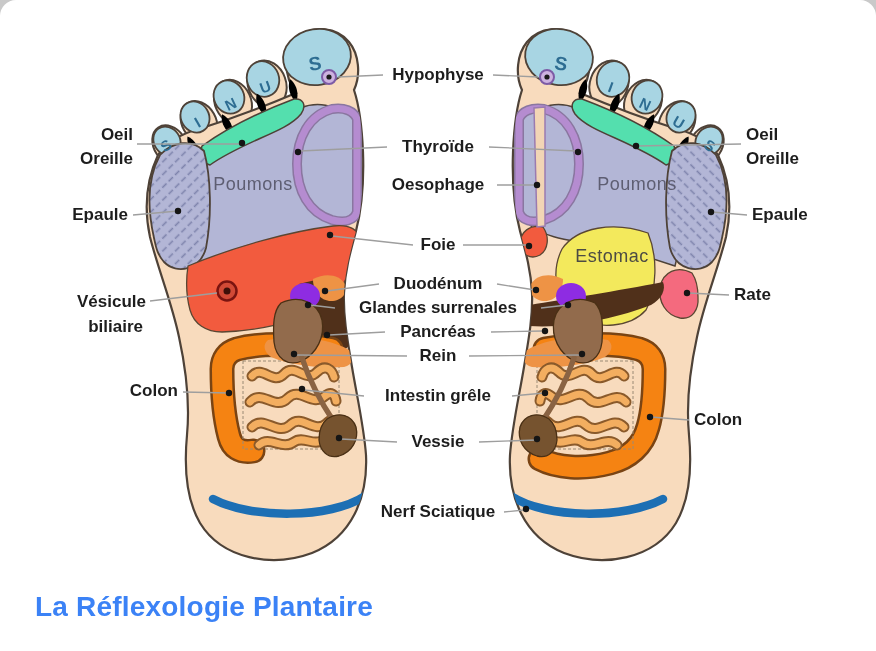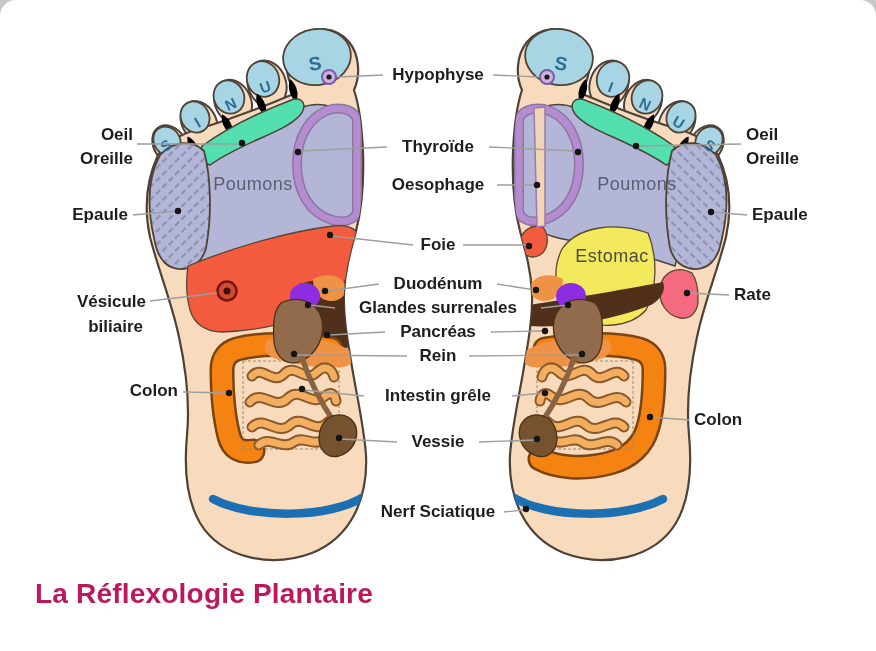--- a/index.html
+++ b/index.html
@@ -29,21 +29,21 @@
   .ureter{fill:none;stroke:#8a6343;stroke-width:5.5;stroke-linecap:round;}
   .sciatic{fill:none;stroke:#1D6FB4;stroke-width:8.5;stroke-linecap:round;}
   .oeso{fill:#F2D5B5;stroke:#9A7AB0;stroke-width:1.5;}
   .lbl{font-size:17px;font-weight:700;fill:#1D1D1D;}
   .zonetxt{font-size:18px;font-weight:400;fill:#5E5E72;letter-spacing:.5px;}
   .stomtxt{font-size:18px;font-weight:400;fill:#4C4B44;letter-spacing:.5px;}
   .toetxt{font-size:15px;font-weight:700;fill:#2E6D92;}
   .toetxt.big{font-size:19px;}
   .pline{stroke:#9E9E9E;stroke-width:1.3;}
   .dot{fill:#151515;}
-  .title{position:absolute;left:35px;top:578px;font-size:28px;font-weight:700;color:#be185d;letter-spacing:.2px;}
+  .title{position:absolute;left:35px;top:591px;font-size:28px;font-weight:700;color:#3b82f6;letter-spacing:.2px;}
   text{text-anchor:middle;}
   text.a-end{text-anchor:end;} text.a-start{text-anchor:start;}
 </style>
 </head>
 <body>
 
 <div class="card">
 <svg width="876" height="580" viewBox="0 0 876 580">
   <defs>
     <pattern id="hatch" width="9" height="9" patternUnits="userSpaceOnUse" patternTransform="rotate(-45)">

